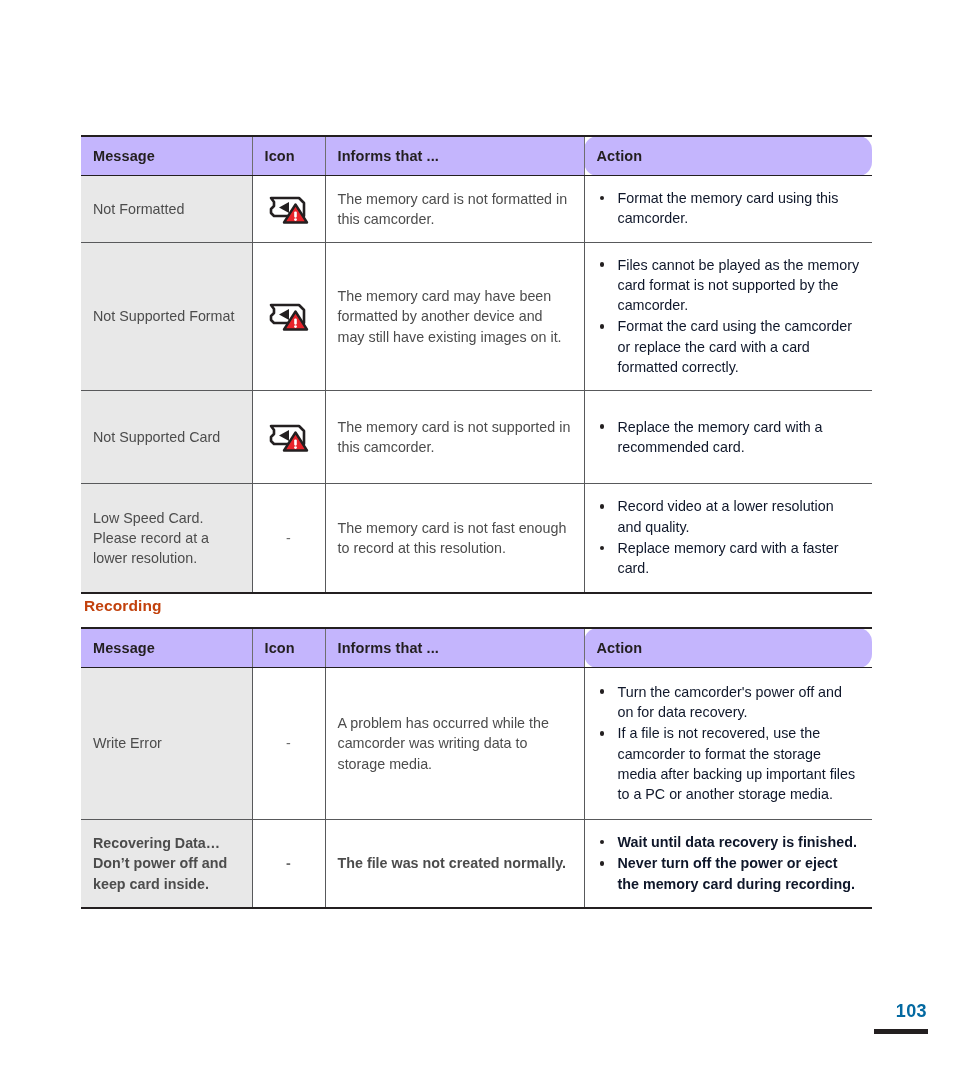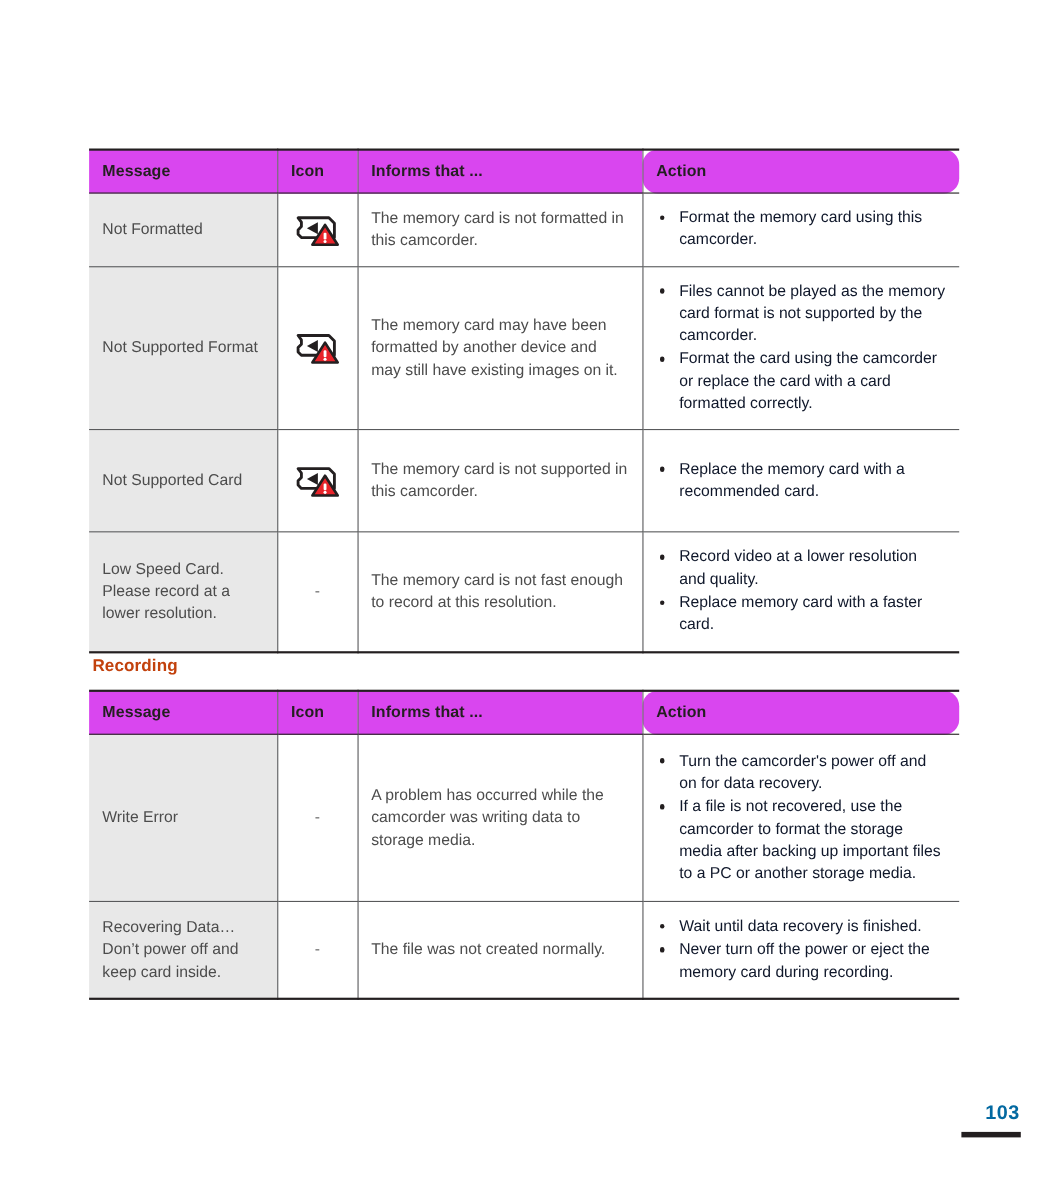--- a/index.html
+++ b/index.html
@@ -32,21 +32,21 @@
   }
   .msg-table.t1 { left: 81px; top: 135px; width: 791px; }
   .msg-table.t2 { left: 81px; top: 627px; width: 791px; }
 
   .msg-table col.c-msg    { width: 171px; }
   .msg-table col.c-icon   { width: 73px; }
   .msg-table col.c-inform { width: 259px; }
   .msg-table col.c-action { width: 288px; }
 
   .msg-table thead th {
-    background: #d946ef;
+    background: #c4b5fd;
     border-bottom: 1.5px solid #231f20;
     border-right: 1px solid #6e6e6e;
     font-size: 14.5px;
     font-weight: bold;
     color: #231f20;
     text-align: left;
     padding: 11px 12px 11px 12px;
     letter-spacing: 0.1px;
   }
   .msg-table thead th:last-child { border-right: none; border-radius: 14px; }
@@ -273,21 +273,21 @@
         <td class="cell-inform">A problem has occurred while the camcorder was writing data to storage media.</td>
         <td class="cell-action">
           <ul class="bullets">
             <li><span class="bullet-dot"></span><span>Turn the camcorder's power off and on for data recovery.</span></li>
             <li><span class="bullet-dot"></span><span>If a file is not recovered, use the camcorder to format the storage media after backing up important files to a PC or another storage media.</span></li>
           </ul>
         </td>
       </tr>
 
 
-      <tr style="height:73px;">
+      <tr style="height:73px;font-weight:bold;">
         <td class="cell-message">Recovering Data… Don’t power off and keep card inside.</td>
         <td class="cell-icon">
           <span class="dash">-</span>
         </td>
         <td class="cell-inform">The file was not created normally.</td>
         <td class="cell-action">
           <ul class="bullets">
             <li><span class="bullet-dot"></span><span>Wait until data recovery is finished.</span></li>
             <li><span class="bullet-dot"></span><span>Never turn off the power or eject the memory card during recording.</span></li>
           </ul>

